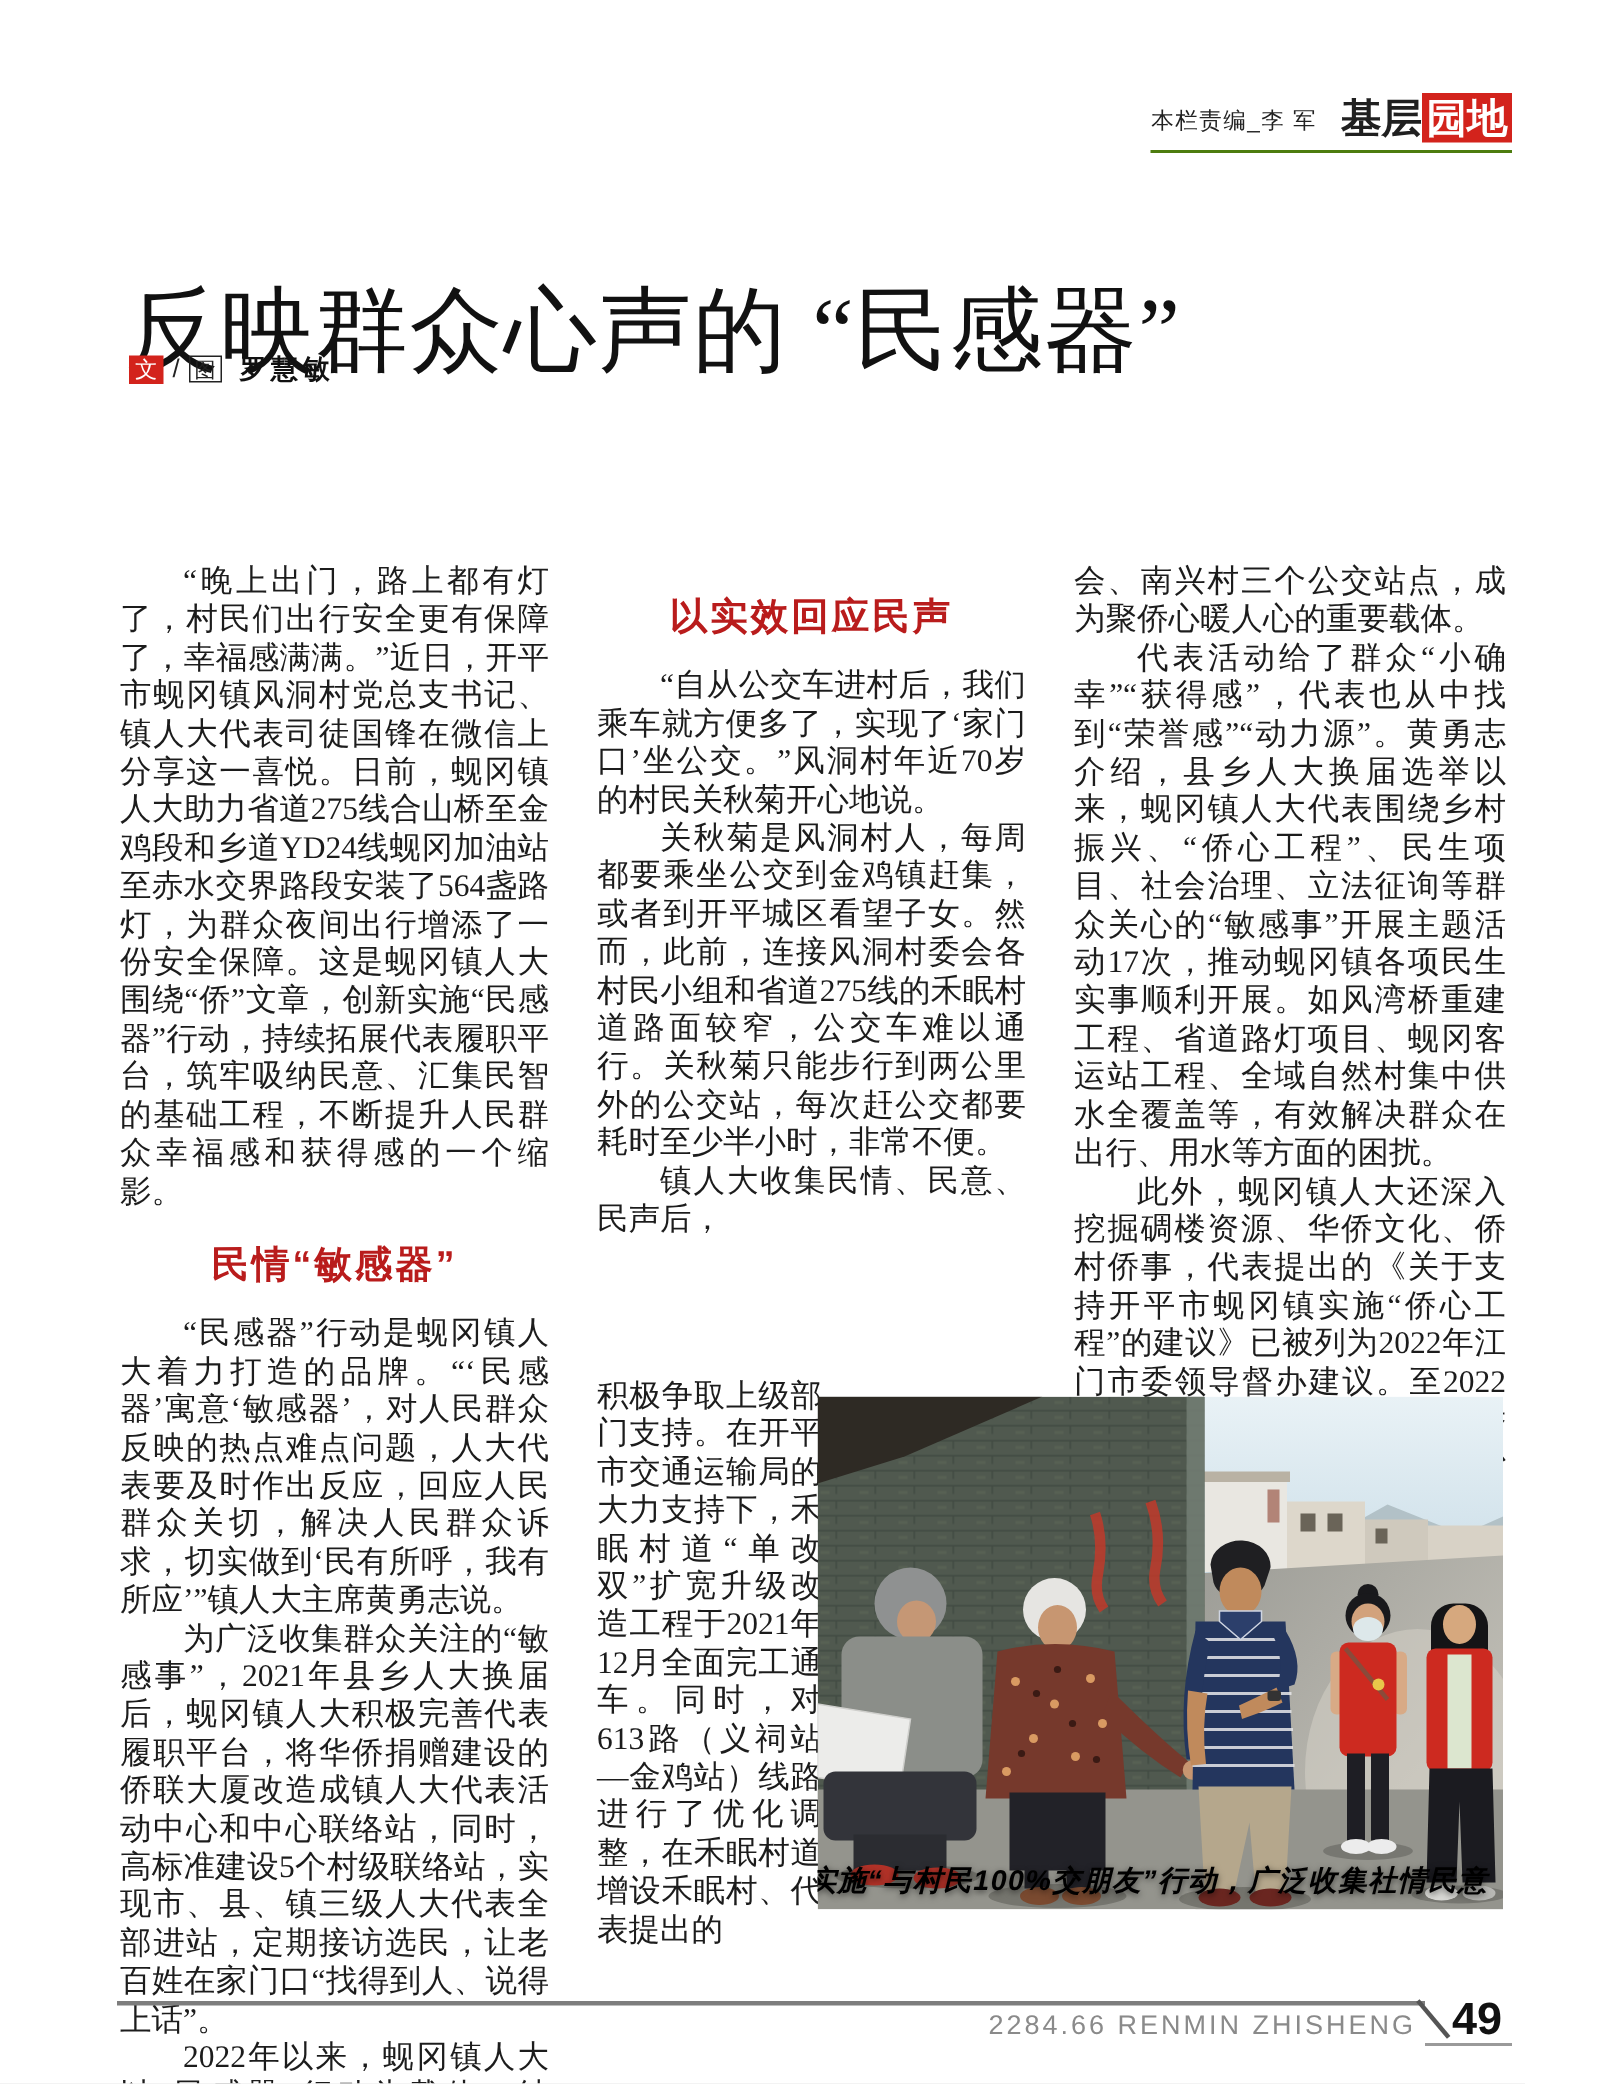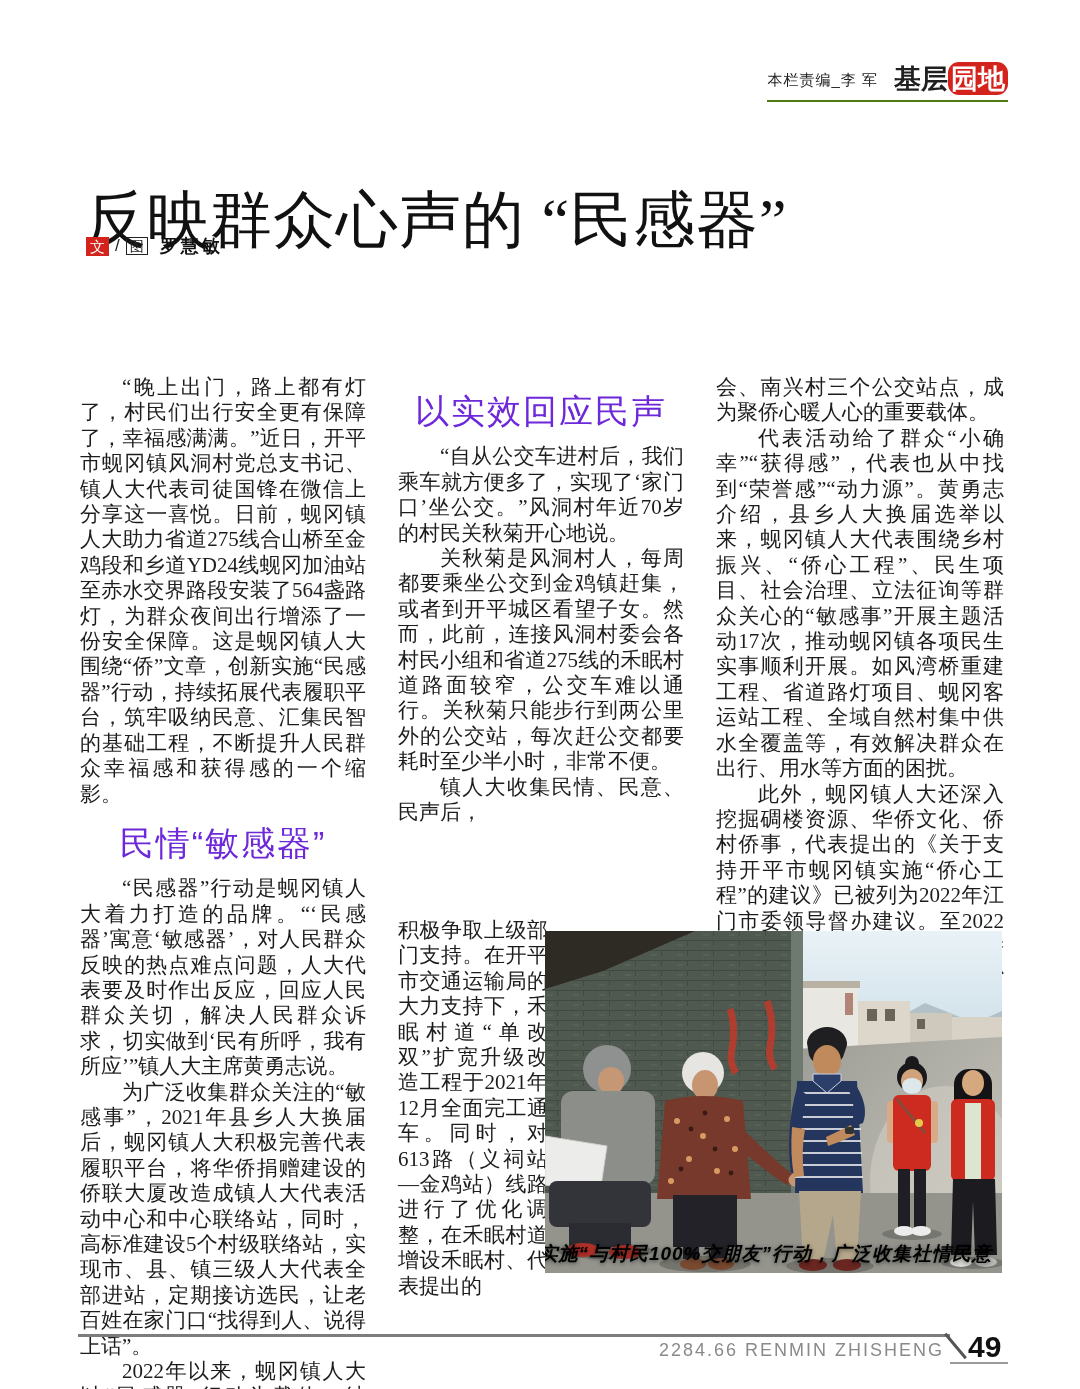--- a/index.html
+++ b/index.html
@@ -4,38 +4,38 @@
 <style>
   html,body{margin:0;padding:0;background:#e9e9e9;}
   .page{position:relative;width:1080px;height:1389px;background:#ffffff;margin:0 auto;
         font-family:"Liberation Serif",serif;color:#202020;overflow:hidden;}
 
   
   .header{position:absolute;top:66px;right:72px;display:flex;align-items:flex-end;gap:16px;
           border-bottom:2px solid #4d7c0f;padding-bottom:7px;}
   .editor{font-family:"Liberation Sans",sans-serif;font-size:15px;color:#222;letter-spacing:1px;padding-bottom:3px;}
   .section-title{font-family:"Liberation Sans",sans-serif;font-size:27px;font-weight:bold;line-height:1;}
-  .section-red{background:#d3231c;color:#fff;padding:2px 3px 1px 3px;border-radius:11px;}
+  .section-red{background:#d3231c;color:#fff;padding:2px 3px 1px 3px;}
 
   
   .title{position:absolute;left:84px;top:136px;font-size:62px;font-weight:normal;color:#111;
          letter-spacing:1px;white-space:nowrap;}
   .byline{position:absolute;left:86px;top:234px;font-size:16px;font-family:"Liberation Sans",sans-serif;
           display:flex;align-items:center;gap:6px;}
   .wen{background:#d3231c;color:#fff;padding:2px 4px;font-size:15px;line-height:1;}
   .tu{border:1.5px solid #222;padding:1px 3px;font-size:14px;line-height:1;color:#222;}
   .slash{color:#222;font-size:17px;}
   .byline-author{font-weight:bold;font-size:18px;letter-spacing:3px;color:#111;margin-left:6px;}
 
   
   .col{position:absolute;font-size:21px;line-height:25.4px;text-align:justify;color:#1c1c1c;}
   .col p{margin:0;text-indent:2em;}
   .col p.cont{text-indent:0;}
-  .col-heading{font-family:"Liberation Sans",sans-serif;color:#6d28d9;font-weight:normal;
-               font-size:34px;text-align:center;margin:24px 0 20px 0;letter-spacing:2px;}
+  .col-heading{font-family:"Liberation Sans",sans-serif;color:#b91c1c;font-weight:bold;
+               font-size:25px;text-align:center;margin:24px 0 20px 0;letter-spacing:2px;}
   .author-note{font-style:italic;text-align:center;font-size:20px;letter-spacing:1px;margin-top:1px;}
   .author-note.colp{text-indent:0 !important;}
   .end-mark{color:#d3231c;font-style:normal;font-size:19px;}
 
   
   .photo{position:absolute;left:545px;top:931px;width:457px;height:342px;overflow:hidden;}
   .photo svg{display:block;width:100%;height:100%;}
   .photo-caption{position:absolute;right:10px;bottom:6px;color:#000000;
                  font-family:"Liberation Sans",sans-serif;font-style:italic;font-weight:bold;
                  font-size:19px;letter-spacing:1px;text-shadow:0 1px 4px rgba(0,0,0,.55);white-space:nowrap;}

